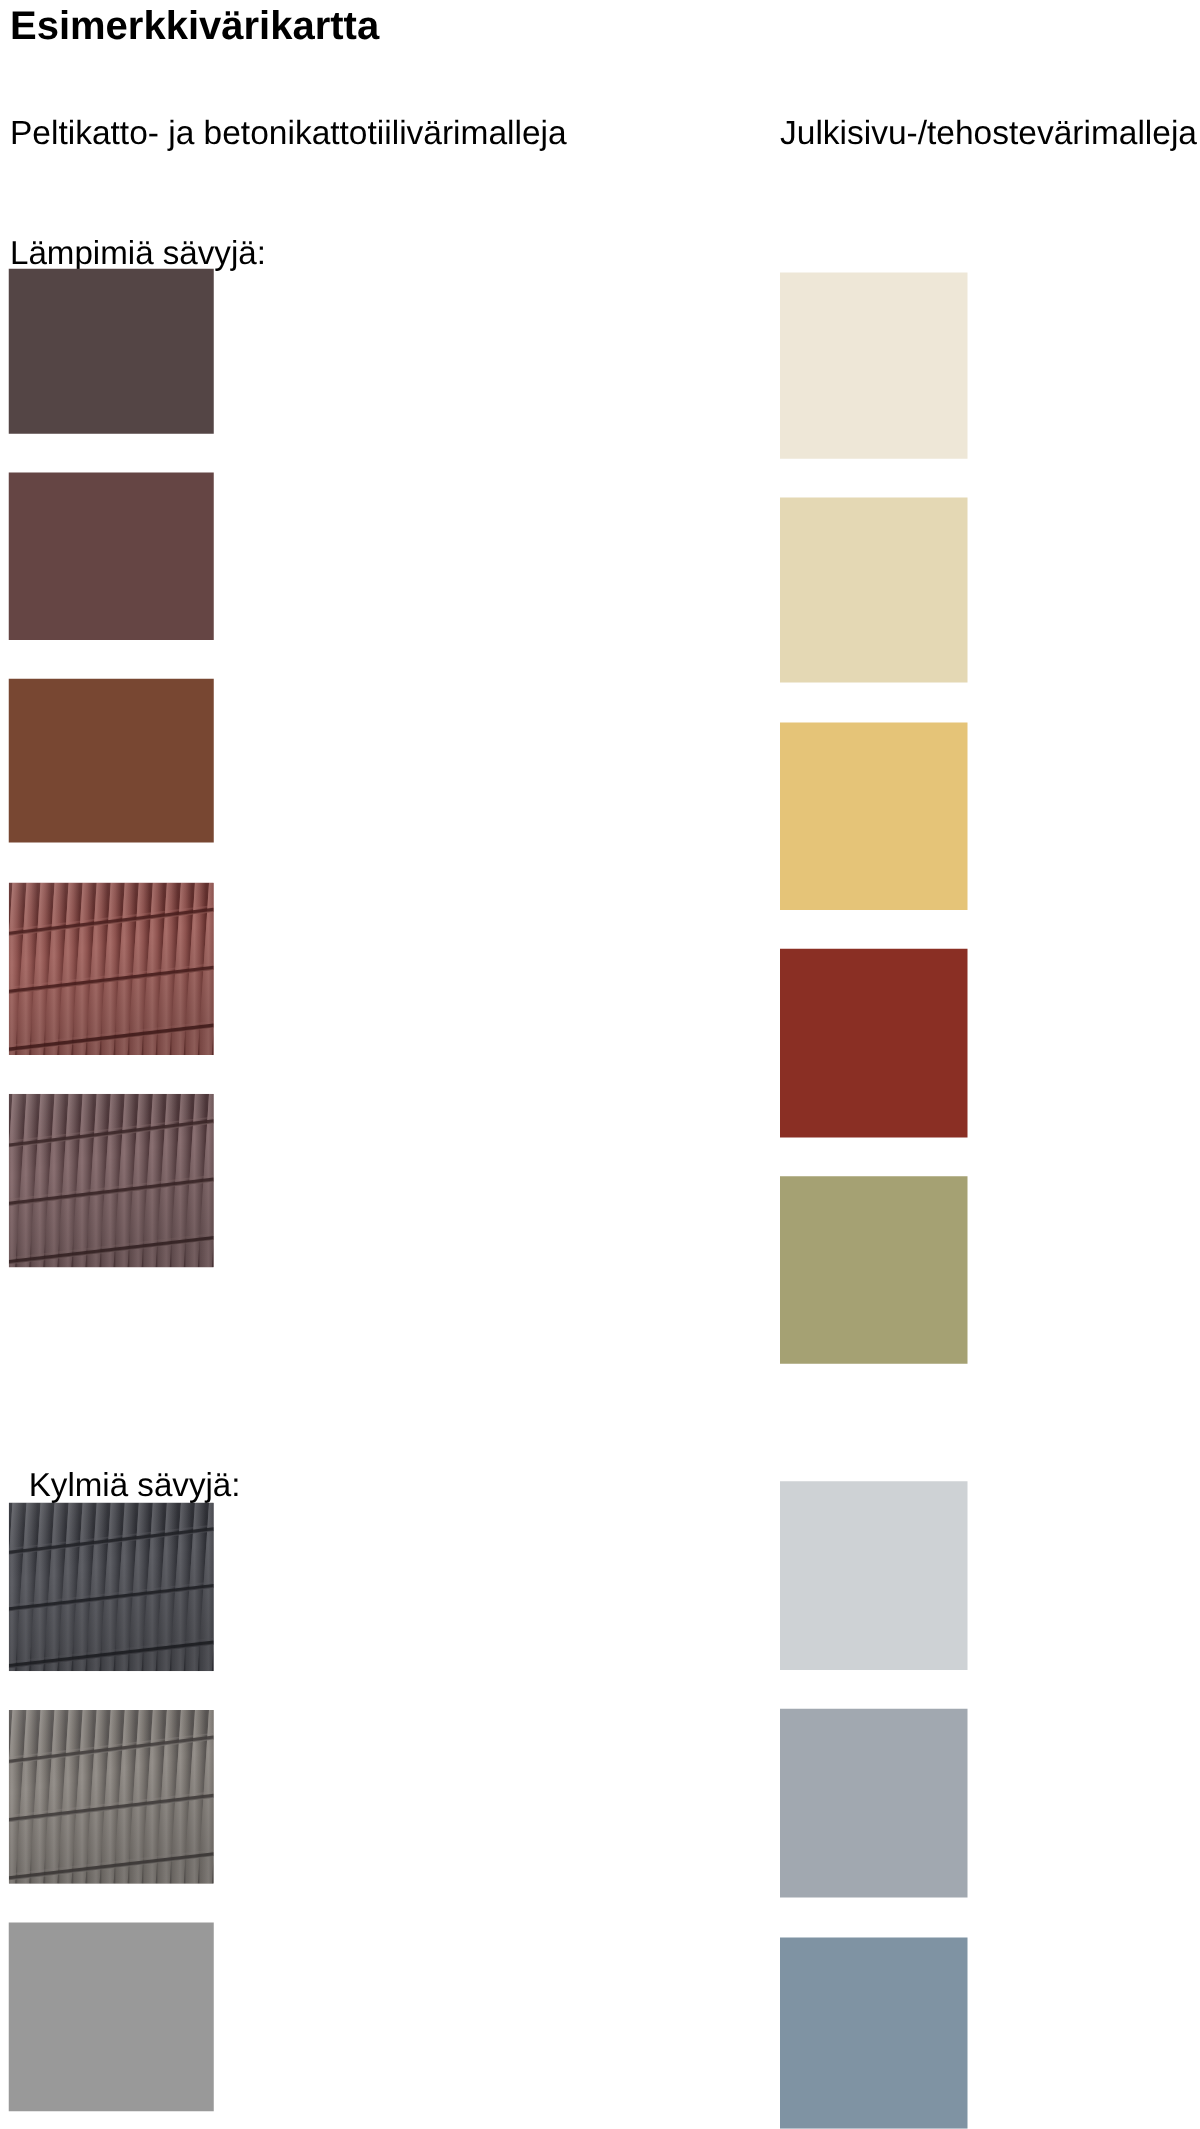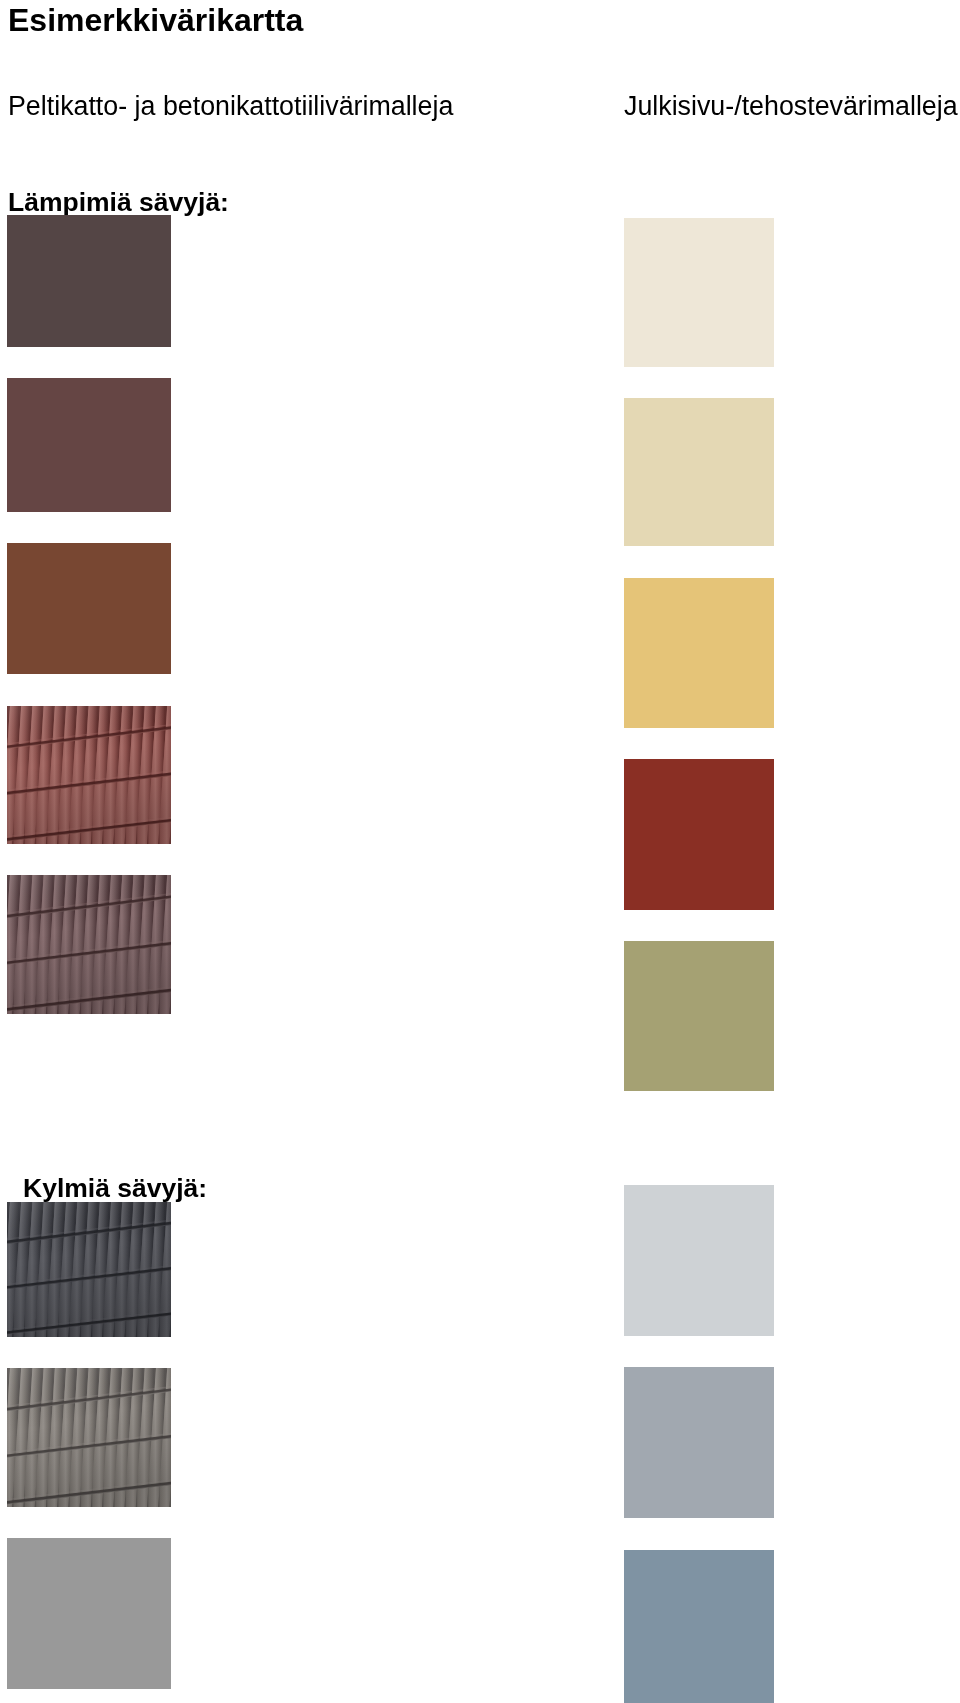--- a/index.html
+++ b/index.html
@@ -2,21 +2,21 @@
 <html><head>
 <meta charset="utf-8">
 <style>
   html,body{margin:0;padding:0;}
   body{width:960px;height:1703px;background:#ffffff;
        font-family:"Liberation Sans",sans-serif;position:relative;overflow:hidden;
        -webkit-font-smoothing:antialiased;}
   .page{position:absolute;inset:0;width:960px;height:1272px;background:#fff;}
   .txt{position:absolute;white-space:nowrap;color:#000;line-height:1;}
   .h1{font-weight:bold;font-size:32px;letter-spacing:0px;}
-  .h2{font-weight:bold;font-size:26.5px;}
+  .h2{font-weight:normal;font-size:26.5px;}
   .colhead{font-size:26.8px;}
   .sw{position:absolute;overflow:hidden;}
   .tilesvg{display:block;width:100%;height:100%;}
 </style>
 </head>
 <body>
 
 <div class="page">
     <div class="txt h1" style="left:8px;top:4px;">Esimerkkivärikartta</div>
     <div class="txt colhead" style="left:8px;top:93px;">Peltikatto- ja betonikattotiilivärimalleja</div>

